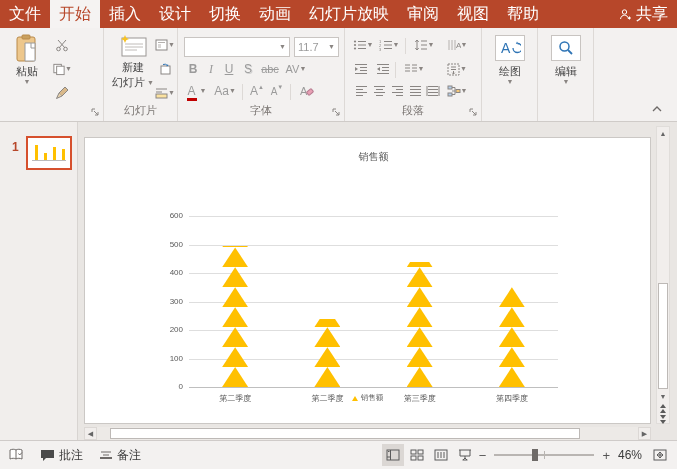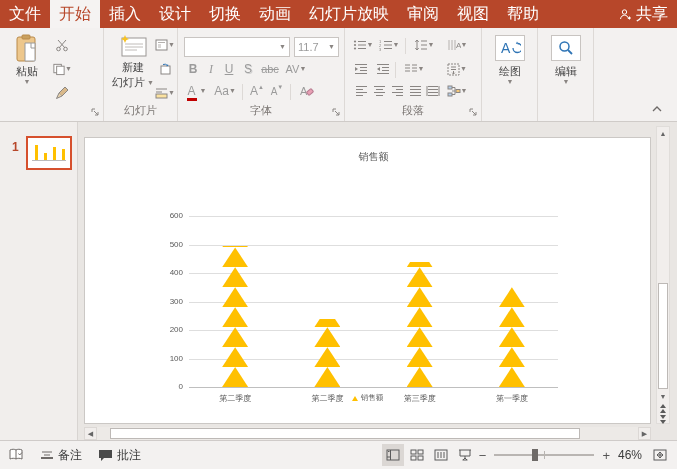--- a/index.html
+++ b/index.html
@@ -449,21 +449,21 @@
           </div>
         </div>
         <div class="xlab" style="left: 195.625px; top: 177px;">第三季度</div>
         <div class="col" style="left: 309.875px;">
           <div class="tri" style="height: 19.95px; bottom: 0px; background: rgb(255, 192, 0);"></div>
           <div class="tri" style="height: 19.95px; bottom: 19.95px; background: rgb(255, 192, 0);"></div>
           <div class="tri" style="height: 19.95px; bottom: 39.9px; background: rgb(255, 192, 0);"></div>
           <div class="tri" style="height: 19.95px; bottom: 59.85px; background: rgb(255, 192, 0);"></div>
           <div class="tri" style="height: 19.95px; bottom: 79.8px; background: rgb(255, 192, 0);"></div>
         </div>
-        <div class="xlab" style="left: 287.875px; top: 177px;">第一季度</div>
+        <div class="xlab" style="left: 287.875px; top: 177px;">第四季度</div>
       </div>
     <div class="legend" id="legend" style="top:255px;">
       <span class="leg-tri"></span>
       <span>销售额</span>
     </div>
   </div>
 
   <div class="vscroll">
     <div class="sbtn" style="top:0;">▲</div>
     <div class="vthumb" style="top:156px;height:106px;"></div>
@@ -485,32 +485,32 @@
 
   <div class="statusbar">
     <div class="st-item">
       <svg width="16" height="14" viewBox="0 0 16 14">
           <path d="M8 2C6.5 1 4 1 2 2v9c2-1 4.5-1 6 0 1.5-1 4-1 6 0V2c-2-1-4.5-1-6 0z" fill="#fff" stroke="#6E6A68"></path>
           <path d="M8 2v9" stroke="#6E6A68"></path>
           <path d="M10.5 5.5l1.2 1.5L14 4.5" fill="none" stroke="#6E6A68"></path>
         </svg>
     </div>
     <div class="st-item">
+      <svg width="15" height="13" viewBox="0 0 15 13">
+          <path d="M1 1h13v8H6l-3 3V9H1z" fill="#4A4A4A"></path>
+        </svg>
+      <span>批注</span>
+    </div>
+    <div class="st-item">
       <svg width="14" height="12" viewBox="0 0 14 12">
           <path d="M2 3h10M4 6h6" stroke="#6E6A68"></path>
           <path d="M1 9h12" stroke="#6E6A68" stroke-width="2"></path>
         </svg>
       <span>备注</span>
     </div>
-    <div class="st-item">
-      <svg width="15" height="13" viewBox="0 0 15 13">
-          <path d="M1 1h13v8H6l-3 3V9H1z" fill="#4A4A4A"></path>
-        </svg>
-      <span>批注</span>
-    </div>
     <div class="st-right">
       <div class="viewbtn sel">
         <svg width="14" height="12" viewBox="0 0 14 12">
             <rect x="1" y="1" width="12" height="10" fill="none" stroke="#5B5B5B"></rect>
             <path d="M4.5 1v10M1 8h3.5" stroke="#5B5B5B"></path>
             <path d="M2 2.5h1.5" stroke="#5B5B5B"></path>
           </svg>
       </div>
       <div class="viewbtn">
         <svg width="14" height="12" viewBox="0 0 14 12">

